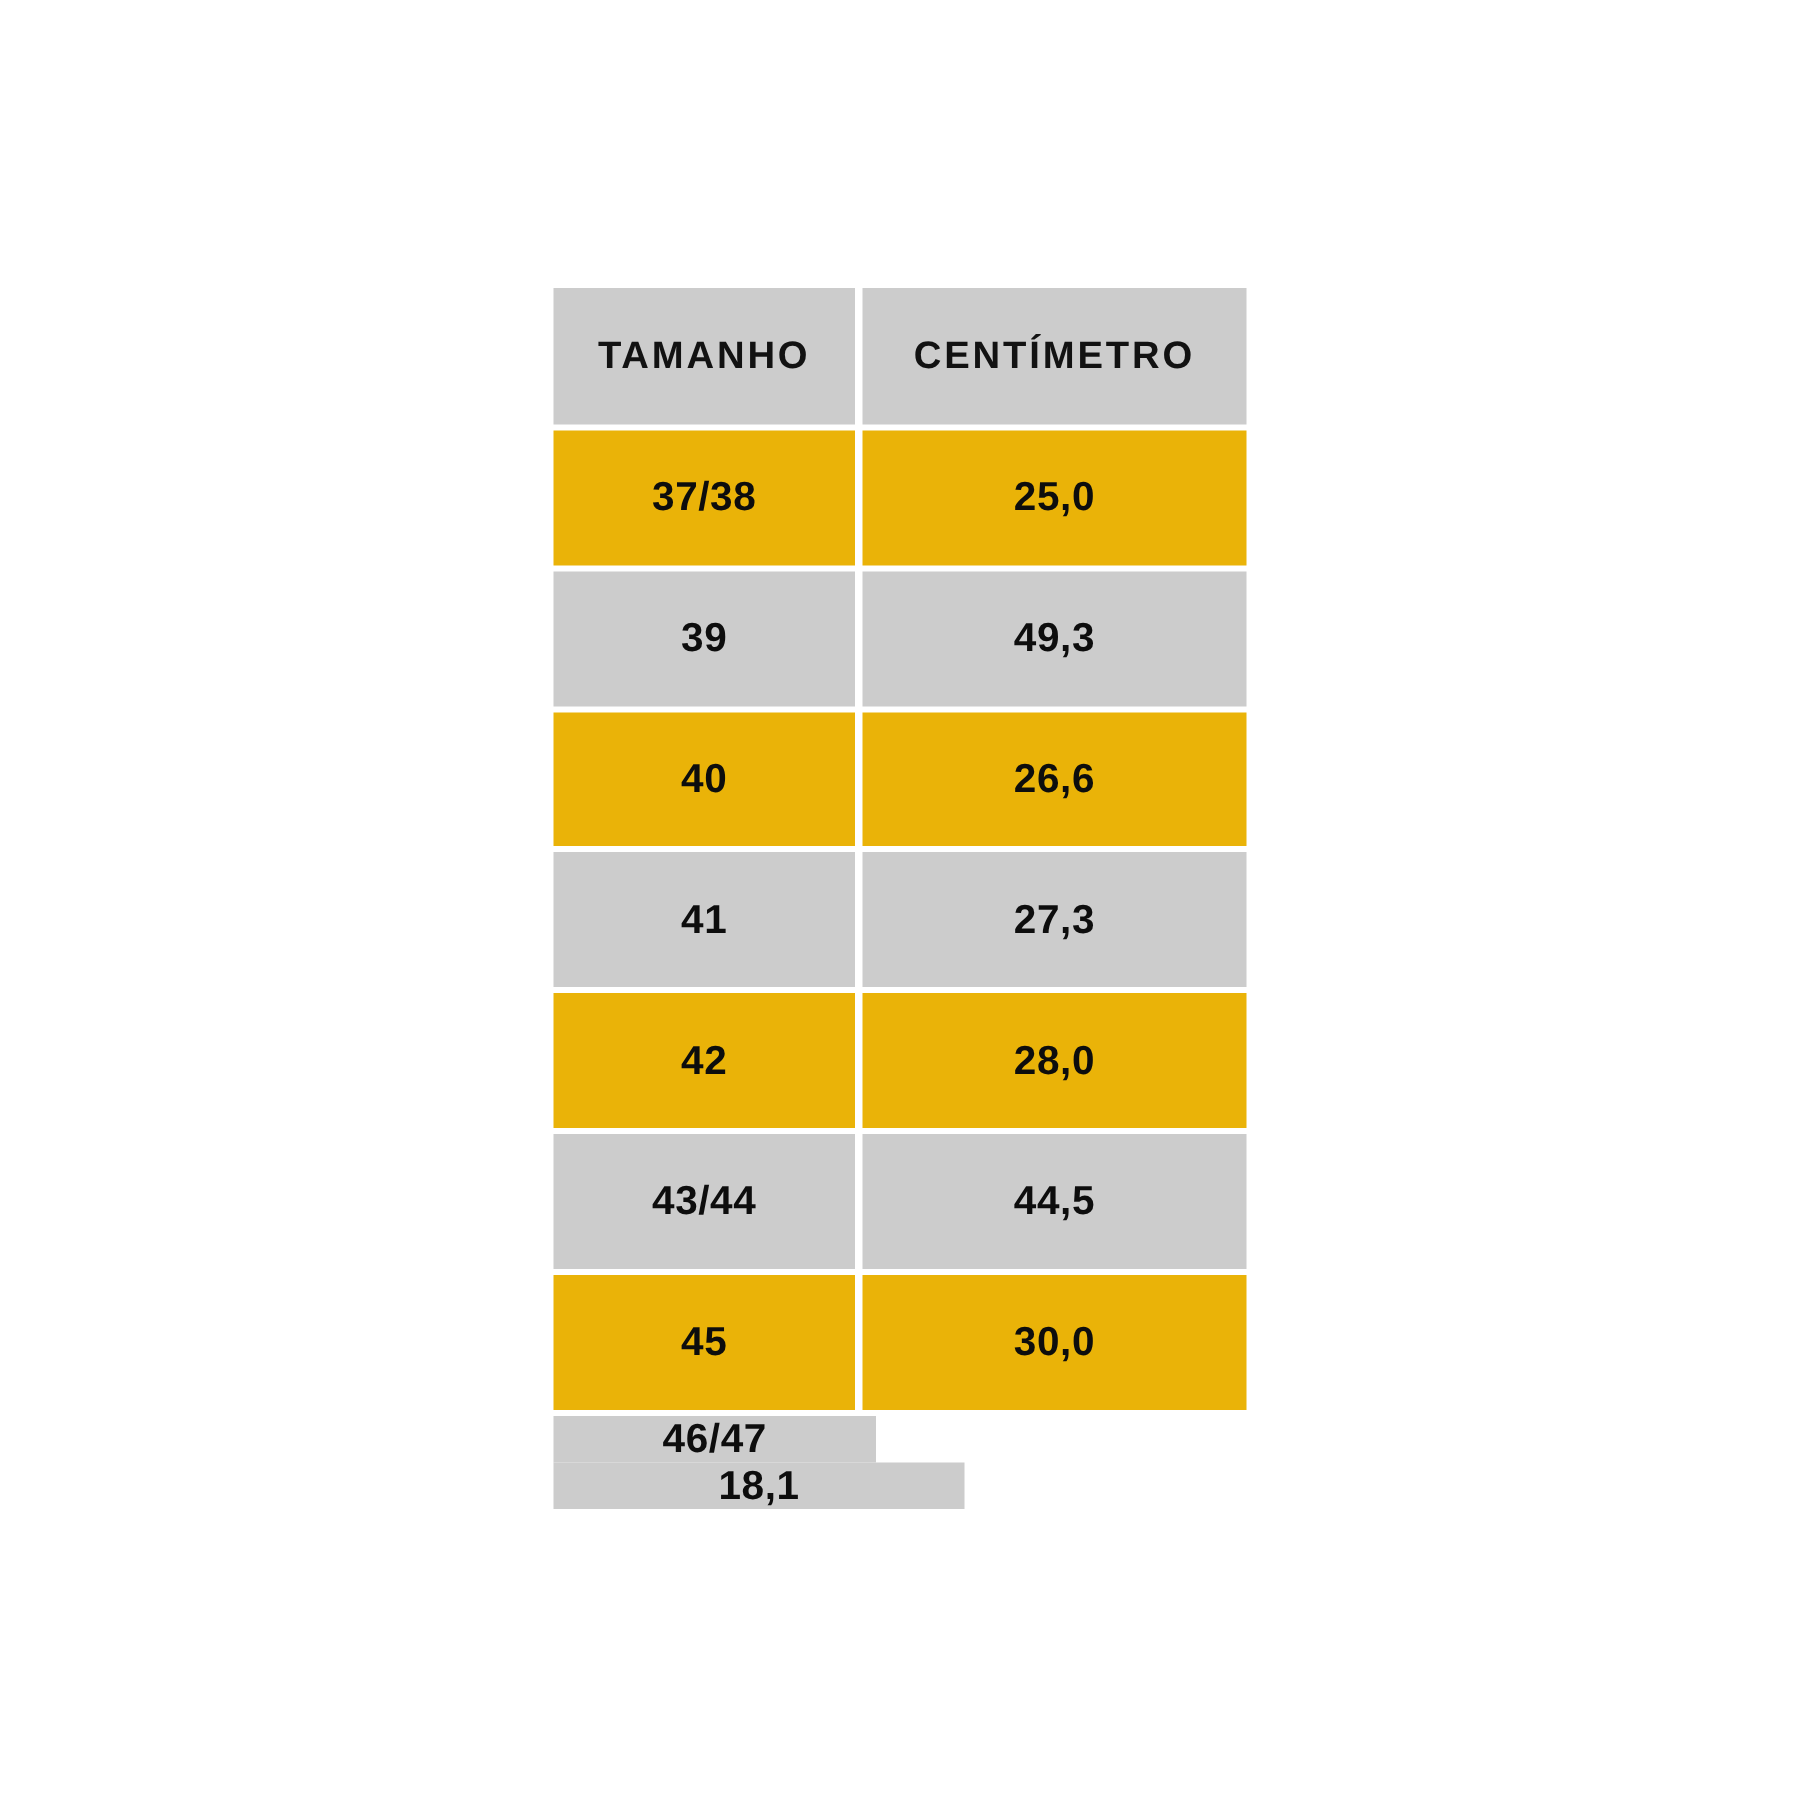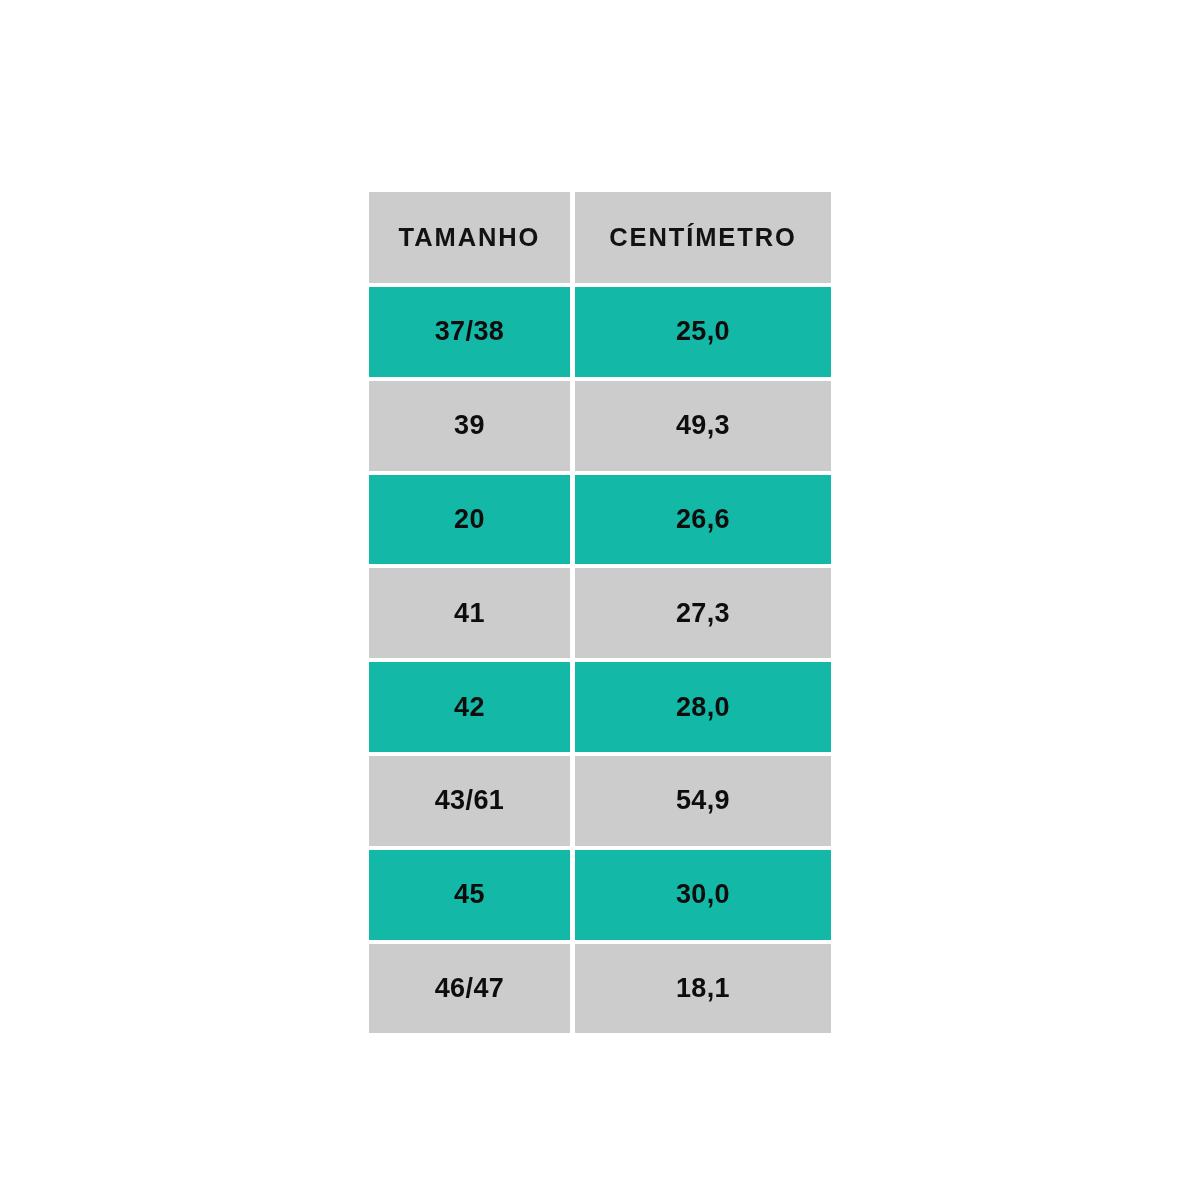--- a/index.html
+++ b/index.html
@@ -36,20 +36,21 @@
 
   .table-row {
     display: flex;
     flex-direction: row;
     width: 100%;
     flex: 0 0 89.8px;
     margin-bottom: 4px;
   }
   .table-row:last-child {
     margin-bottom: 16px;
+    flex-direction: column;
   }
 
   .table-row.header-row {
     flex: 0 0 91px;
   }
 
   .cell {
     display: flex;
     align-items: center;
     justify-content: center;
@@ -65,21 +66,21 @@
   }
   .cell.col-cm {
     width: 274px;
   }
 
   
   .cell.shade-dark {
     background: #cccccc;
   }
   .cell.shade-light {
-    background: #14b8a6;
+    background: #eab308;
   }
 
   
   .header-row .cell {
     font-size: 25.5px;
     font-weight: 700;
     letter-spacing: 1.9px;
     color: #121212;
   }
 
@@ -107,37 +108,37 @@
       <div class="cell col-size shade-light">37/38</div>
       <div class="cell col-cm shade-light">25,0</div>
     </div>
 
     <div class="table-row body-row">
       <div class="cell col-size shade-dark">39</div>
       <div class="cell col-cm shade-dark">49,3</div>
     </div>
 
     <div class="table-row body-row">
-      <div class="cell col-size shade-light">20</div>
+      <div class="cell col-size shade-light">40</div>
       <div class="cell col-cm shade-light">26,6</div>
     </div>
 
     <div class="table-row body-row">
       <div class="cell col-size shade-dark">41</div>
       <div class="cell col-cm shade-dark">27,3</div>
     </div>
 
     <div class="table-row body-row">
       <div class="cell col-size shade-light">42</div>
       <div class="cell col-cm shade-light">28,0</div>
     </div>
 
     <div class="table-row body-row">
-      <div class="cell col-size shade-dark">43/61</div>
-      <div class="cell col-cm shade-dark">54,9</div>
+      <div class="cell col-size shade-dark">43/44</div>
+      <div class="cell col-cm shade-dark">44,5</div>
     </div>
 
     <div class="table-row body-row">
       <div class="cell col-size shade-light">45</div>
       <div class="cell col-cm shade-light">30,0</div>
     </div>
 
     <div class="table-row body-row">
       <div class="cell col-size shade-dark">46/47</div>
       <div class="cell col-cm shade-dark">18,1</div>

